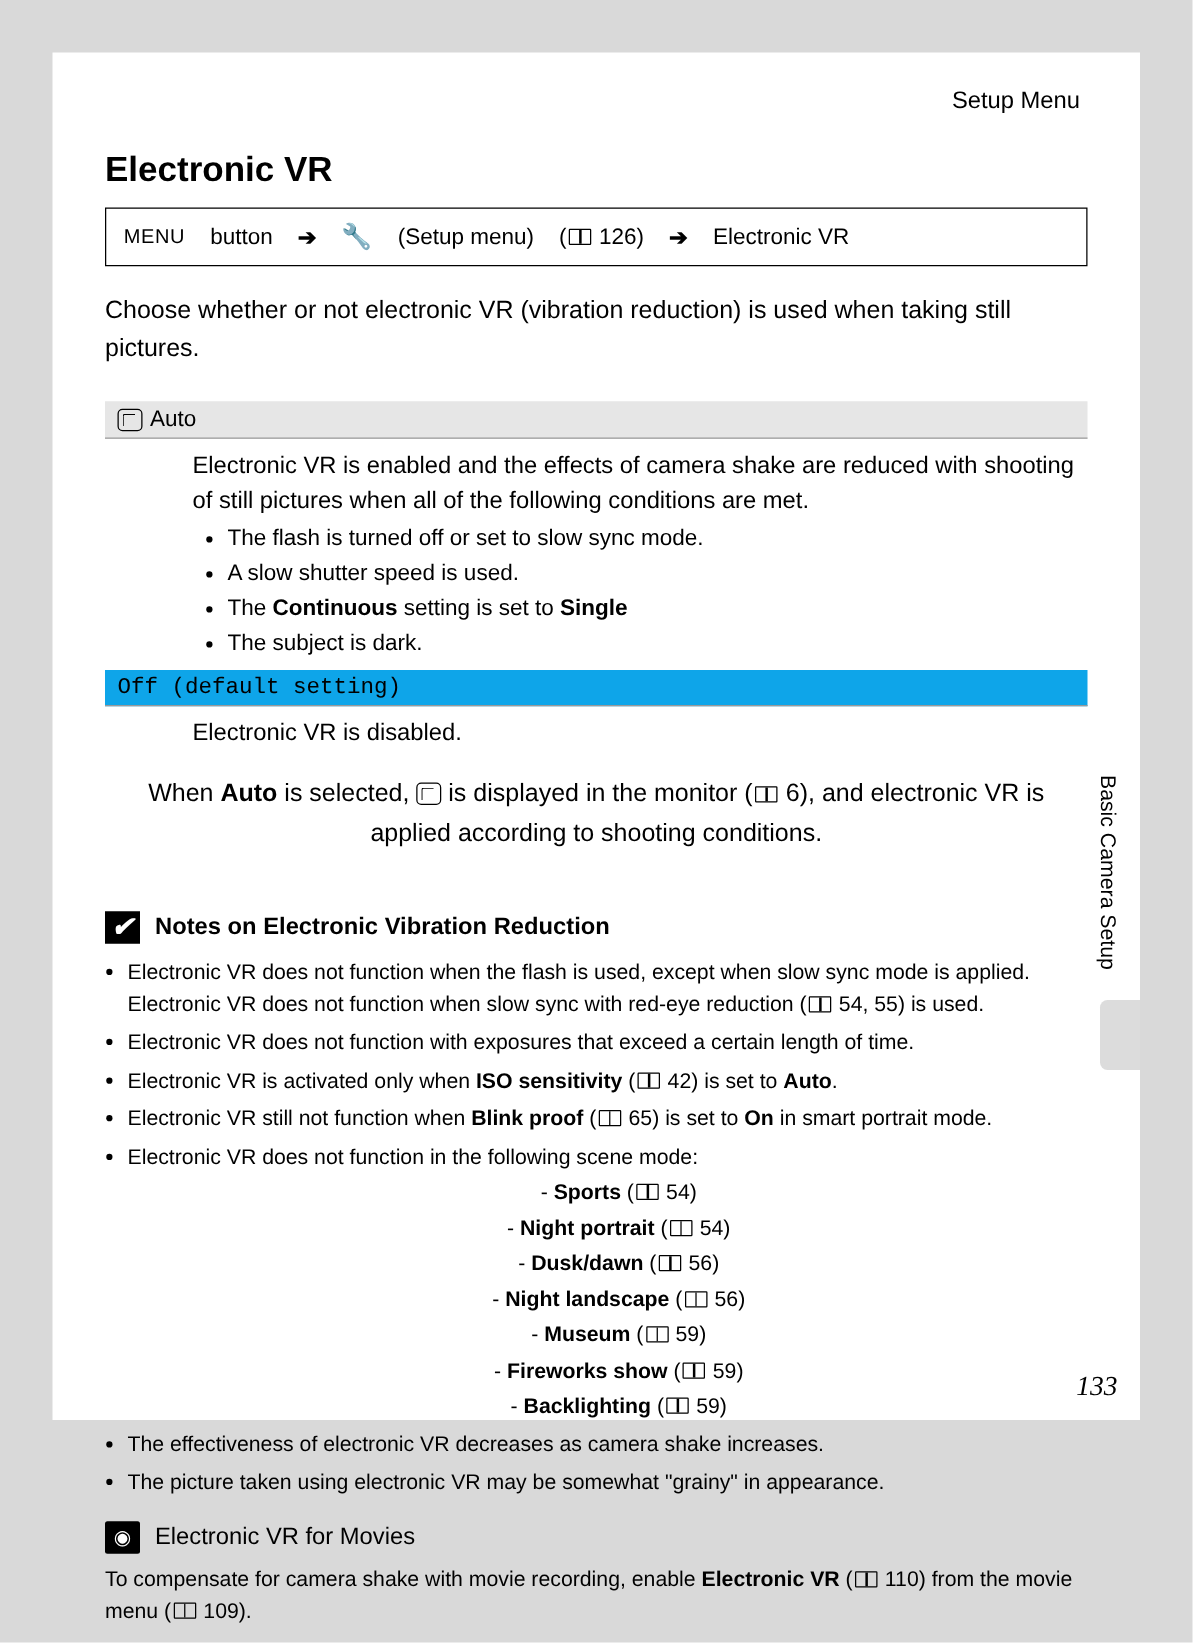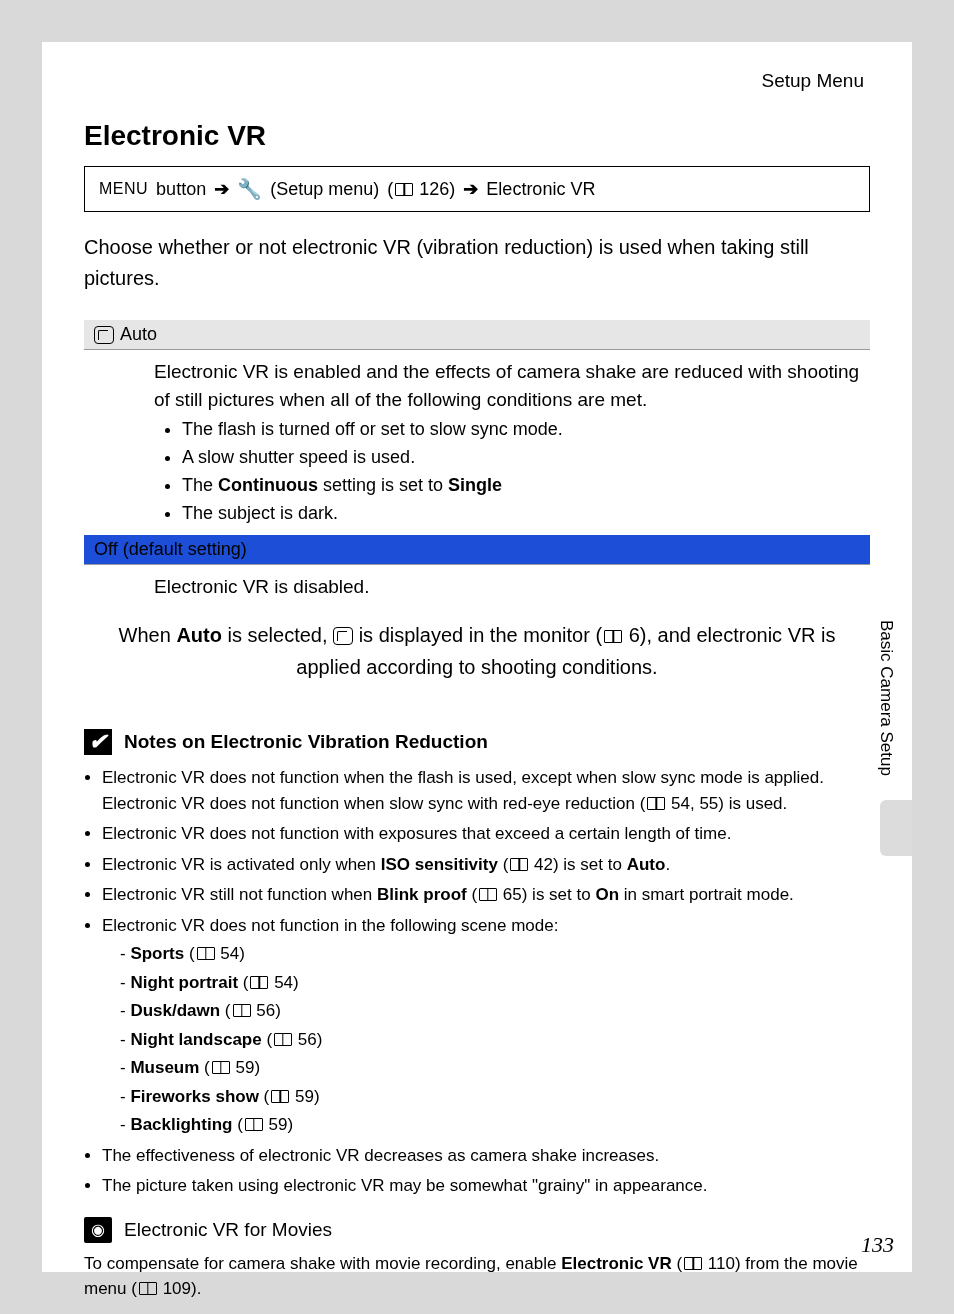--- a/index.html
+++ b/index.html
@@ -8,21 +8,21 @@
     background: #d9d9d9;
     font-family: "Segoe UI", "Helvetica Neue", Arial, sans-serif;
     color: #000;
     position: relative;
   }
   .page {
     position: absolute;
     left: 42px;
     top: 42px;
     width: 870px;
-    height: 1230px;
+    height: 1094px;
     background: #fff;
     padding: 28px 42px 28px 42px;
   }
   .header-label {
     text-align: right;
     font-size: 19px;
     margin-bottom: 28px;
     padding-right: 6px;
   }
   h1.section-title {
@@ -31,21 +31,21 @@
     margin-bottom: 14px;
   }
   .breadcrumb-box {
     border: 1px solid #000;
     padding: 10px 14px;
     font-size: 18px;
     margin-bottom: 20px;
     display: flex;
     align-items: center;
     flex-wrap: wrap;
-    gap: 8px;
+    gap: 20px;
   }
   .breadcrumb-box .menu-word { font-weight: 400; letter-spacing: 0.5px; font-family: Arial, sans-serif; font-size:16px;}
   .breadcrumb-box .arrow { font-weight: bold; }
   .intro {
     font-size: 20px;
     line-height: 1.55;
     margin-bottom: 26px;
   }
   .option-header {
     background: #e6e6e6;
@@ -56,21 +56,21 @@
     align-items: center;
     gap: 6px;
   }
   .option-body {
     padding: 8px 8px 8px 70px;
     font-size: 19px;
     line-height: 1.45;
   }
   .option-body ul { padding-left: 28px; margin-top: 2px; }
   .option-body li { margin: 0; list-style: disc; font-size: 18px; padding:1px 0;}
-  .option-header.off { background: #1d4ed8; }
+  .option-header.off { background: #0ea5e9; font-family: Liberation Mono, monospace; }
   .after-table {
     font-size: 20px;
     line-height: 1.6;
     margin-top: 10px;
     margin-bottom: 46px;
     text-align: center;
   }
   .notes-heading {
     display: flex;
     align-items: center;
@@ -92,21 +92,21 @@
     font-size: 19px;
     font-weight: 700;
   }
   .notes-list {
     font-size: 17px;
     line-height: 1.5;
     padding-left: 18px;
   }
   .notes-list > li { list-style: disc; margin-bottom: 5px; }
   .sub-list { padding-left: 18px; margin-top: 3px; }
-  .sub-list li { list-style: none; margin-bottom: 3px; }
+  .sub-list li { list-style: none; margin-bottom: 3px; text-align: center; }
   .sub-list li::before { content: "- "; }
   .movies-heading {
     display: flex;
     align-items: center;
     gap: 12px;
     margin-top: 18px;
     margin-bottom: 8px;
   }
   .movie-icon {
     width: 28px; height: 26px;

